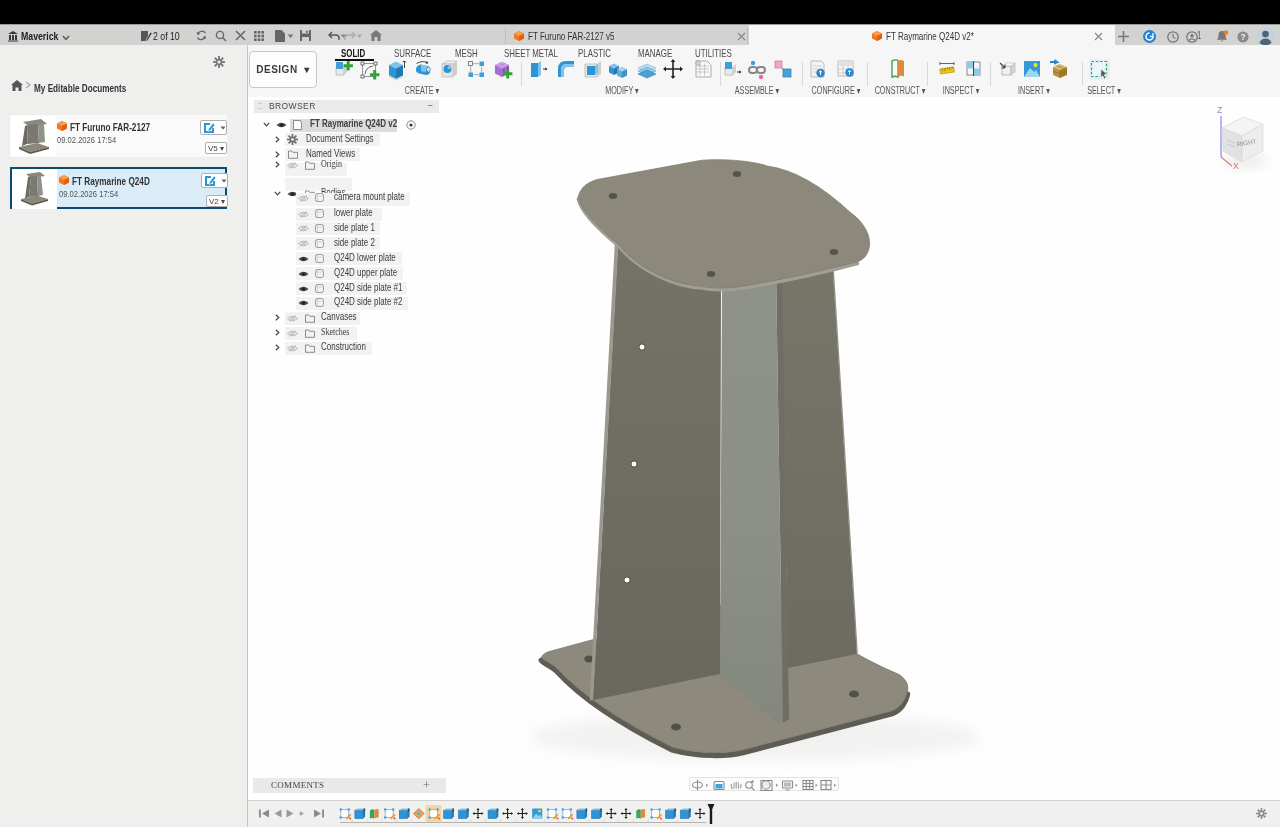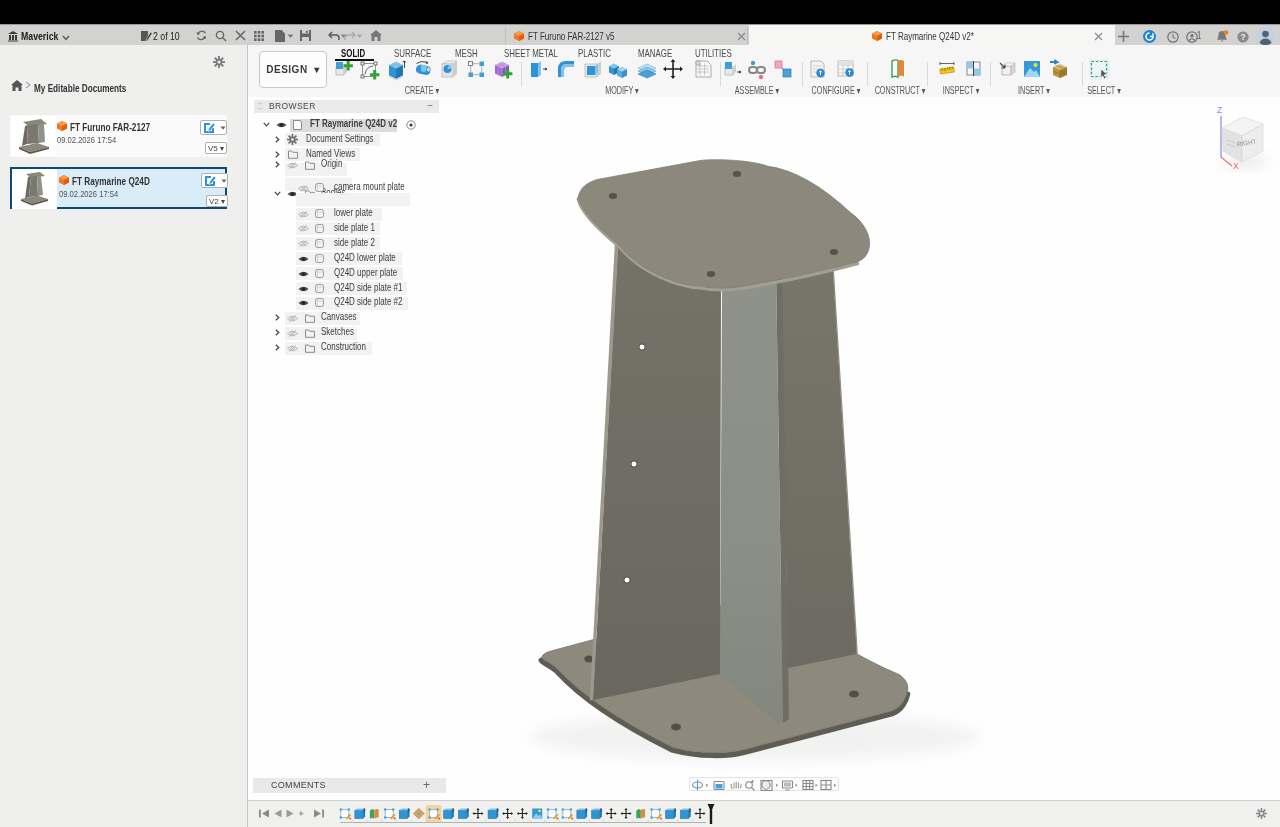--- a/index.html
+++ b/index.html
@@ -17,28 +17,28 @@
 .card.sel { background:#d9ecf8; border:2px solid #0c4a6e; }
 .cardtitle { position:absolute; font-size:10.5px; font-weight:bold; color:#333; white-space:nowrap; transform:scaleX(0.78); transform-origin:left top; }
 .carddate { position:absolute; font-size:9.5px; color:#555; white-space:nowrap; transform:scaleX(0.8); transform-origin:left top; }
 .editbtn { position:absolute; width:27px; height:15px; background:#fff; border:1px solid #b0b0b0; border-radius:2px; }
 .verbtn { position:absolute; width:22px; height:12px; background:#fdfdfd; border:1px solid #b0b0b0; border-radius:2px; font-size:8px; color:#444; text-align:center; line-height:11px; }
 .thumb { position:absolute; left:1px; top:1px; width:45px; height:40px; background:#fff; }
 #toolbar { left:248px; top:45px; width:1032px; height:52px; background:#f6f6f6; }
 .ttab { position:absolute; top:1.5px; font-size:10.5px; color:#4a4a4a; transform:scaleX(0.75); transform-origin:left top; }
 .tlabel { position:absolute; top:40px; font-size:10px; color:#555; transform:translateX(-50%) scaleX(0.72); white-space:nowrap; }
 .tsep { position:absolute; top:17px; width:1px; height:24px; background:#d8d8d8; }
-#designbtn { position:absolute; left:11px; top:6px; width:68px; height:37px; background:#fdfdfd; border:1px solid #c8c8c8; border-radius:4px; font-size:10px; font-weight:bold; letter-spacing:0.5px; color:#3a3a3a; text-align:center; line-height:36px; }
+#designbtn { position:absolute; left:1px; top:6px; width:68px; height:37px; background:#fdfdfd; border:1px solid #c8c8c8; border-radius:4px; font-size:10px; font-weight:bold; letter-spacing:0.5px; color:#3a3a3a; text-align:center; line-height:36px; }
 #viewport { left:248px; top:97px; width:1032px; height:703px; background:#fefefe; }
 #browser { position:absolute; left:6px; top:3px; width:185px; }
 #bhead { background:#eaeaea; height:13px; font-size:8.5px; color:#4a4a4a; letter-spacing:0.4px; padding-left:15px; line-height:13px; position:relative; }
 .trow { position:absolute; font-size:10px; color:#3d3d3d; white-space:nowrap; height:13px; width:185px; left:0; }
 .trow span { position:absolute; top:0px; transform:scaleX(0.8); transform-origin:left top; }
 .pill { position:absolute; background:#f2f2f2; height:13px; }
-#comments { position:absolute; left:5px; top:680.5px; width:193px; height:15px; background:#e9e9e9; font-size:9px; color:#444; line-height:15px; padding-left:18px; letter-spacing:0.3px; }
+#comments { position:absolute; left:5px; top:680.5px; width:193px; height:15px; background:#e9e9e9; font-size:9px; color:#444; line-height:15px; padding-left:18px; letter-spacing:0.3px;font-family:Liberation Serif, serif; }
 #navbar { position:absolute; left:441px; top:680px; width:150px; height:14px; background:#fcfcfc; border:1px solid #e3e3e3; border-radius:2px; }
 #timeline { left:248px; top:800px; width:1032px; height:27px; background:#f0f0ef; border-top:1px solid #cfcfcf; }
 </style>
 </head>
 <body>
 <div id="black" class="abs"></div>
 <div id="menubar" class="abs">
   <svg width="12" height="12" style="left:7px;top:5px;" viewBox="0 0 12 12">
       <path d="M1,4 L6,1 L11,4 Z M2,5 h2 v5 h-2 Z M5,5 h2 v5 h-2 Z M8,5 h2 v5 h-2 Z M1,10.5 h10 v1 h-10 Z" fill="#3a3a3a"></path>
     </svg>
@@ -523,21 +523,21 @@
 <div class="trow" style="top:47.5px;">
           <svg width="5" height="7" style="left:21px;top:3px;" viewBox="0 0 5 7">
             <path d="M0.8,0.8 L3.8,3.5 L0.8,6.2" stroke="#444" stroke-width="1.2" fill="none"></path>
           </svg>
           <svg width="10" height="9" style="left:34px;top:2.5px;" viewBox="0 0 10 9">
             <path d="M0.5,1 h3.2 l1,1.3 h4.8 v6 h-9 Z" fill="none" stroke="#8a8a8a" stroke-width="1"></path>
           </svg>
           <span style="left:52px;">Named Views</span>
         </div>
 <div class="pill" style="left:31px;top:63.0px;width:62px;background:#f2f2f2"></div>
-<div class="trow" style="top:58px;">
+<div class="trow" style="top:58px;font-family:Liberation Serif, serif;">
           <svg width="5" height="7" style="left:21px;top:3px;" viewBox="0 0 5 7">
             <path d="M0.8,0.8 L3.8,3.5 L0.8,6.2" stroke="#444" stroke-width="1.2" fill="none"></path>
           </svg>
           <svg width="11" height="9" style="left:33px;top:2.5px;" viewBox="0 0 11 9">
             <path d="M0.5,4.5 Q5.5,-0.1 10.5,4.5 Q5.5,9.1 0.5,4.5 Z" fill="none" stroke="#b8b8b8" stroke-width="1"></path>
             <circle cx="5.5" cy="4.5" r="1.6" fill="none" stroke="#b8b8b8"></circle>
             <path d="M2,7.5 L9,1.5" stroke="#b8b8b8" stroke-width="1"></path>
           </svg>
           <svg width="10" height="9" style="left:51px;top:2.5px;" viewBox="0 0 10 9">
             <path d="M0.5,1 h3.2 l1,1.3 h4.8 v6 h-9 Z" fill="none" stroke="#8a8a8a" stroke-width="1"></path>
@@ -552,21 +552,21 @@
           <svg width="11" height="8" style="left:33px;top:3px;" viewBox="0 0 11 8">
             <path d="M0.5,4 Q5.5,-0.6 10.5,4 Q5.5,8.6 0.5,4 Z" fill="#4a4a4a"></path>
             <circle cx="5.5" cy="4" r="1.5" fill="#1f1f1f"></circle>
           </svg>
           <svg width="10" height="9" style="left:51px;top:2.5px;" viewBox="0 0 10 9">
             <path d="M0.5,1 h3.2 l1,1.3 h4.8 v6 h-9 Z" fill="none" stroke="#8a8a8a" stroke-width="1"></path>
           </svg>
           <span style="left:67px;">Bodies</span>
         </div>
 <div class="pill" style="left:42px;top:93.0px;width:114px;background:#f2f2f2"></div>
-<div class="trow" style="top:81px;">
+<div class="trow" style="top:91px;">
           <svg width="11" height="9" style="left:44px;top:2.5px;" viewBox="0 0 11 9">
             <path d="M0.5,4.5 Q5.5,-0.1 10.5,4.5 Q5.5,9.1 0.5,4.5 Z" fill="none" stroke="#b8b8b8" stroke-width="1"></path>
             <circle cx="5.5" cy="4.5" r="1.6" fill="none" stroke="#b8b8b8"></circle>
             <path d="M2,7.5 L9,1.5" stroke="#b8b8b8" stroke-width="1"></path>
           </svg>
           <svg width="9" height="9" style="left:61px;top:2px;" viewBox="0 0 9 9">
             <rect x="0.5" y="0.5" width="8" height="8" rx="2" fill="#f2f2f2" stroke="#9a9a9a" stroke-width="1"></rect>
             <path d="M2.5,1 v7 M0.5,3 h8" stroke="#c9c9c9" stroke-width="0.7"></path>
           </svg>
           <span style="left:80px;">camera mount plate</span>
@@ -667,21 +667,21 @@
             <path d="M0.5,4.5 Q5.5,-0.1 10.5,4.5 Q5.5,9.1 0.5,4.5 Z" fill="none" stroke="#b8b8b8" stroke-width="1"></path>
             <circle cx="5.5" cy="4.5" r="1.6" fill="none" stroke="#b8b8b8"></circle>
             <path d="M2,7.5 L9,1.5" stroke="#b8b8b8" stroke-width="1"></path>
           </svg>
           <svg width="10" height="9" style="left:51px;top:2.5px;" viewBox="0 0 10 9">
             <path d="M0.5,1 h3.2 l1,1.3 h4.8 v6 h-9 Z" fill="none" stroke="#8a8a8a" stroke-width="1"></path>
           </svg>
           <span style="left:67px;">Canvases</span>
         </div>
 <div class="pill" style="left:31px;top:226.5px;width:72px;background:#f2f2f2"></div>
-<div class="trow" style="top:226.0px;">
+<div class="trow" style="top:226.0px;font-family:Liberation Serif, serif;">
           <svg width="5" height="7" style="left:21px;top:3px;" viewBox="0 0 5 7">
             <path d="M0.8,0.8 L3.8,3.5 L0.8,6.2" stroke="#444" stroke-width="1.2" fill="none"></path>
           </svg>
           <svg width="11" height="9" style="left:33px;top:2.5px;" viewBox="0 0 11 9">
             <path d="M0.5,4.5 Q5.5,-0.1 10.5,4.5 Q5.5,9.1 0.5,4.5 Z" fill="none" stroke="#b8b8b8" stroke-width="1"></path>
             <circle cx="5.5" cy="4.5" r="1.6" fill="none" stroke="#b8b8b8"></circle>
             <path d="M2,7.5 L9,1.5" stroke="#b8b8b8" stroke-width="1"></path>
           </svg>
           <svg width="10" height="9" style="left:51px;top:2.5px;" viewBox="0 0 10 9">
             <path d="M0.5,1 h3.2 l1,1.3 h4.8 v6 h-9 Z" fill="none" stroke="#8a8a8a" stroke-width="1"></path>

